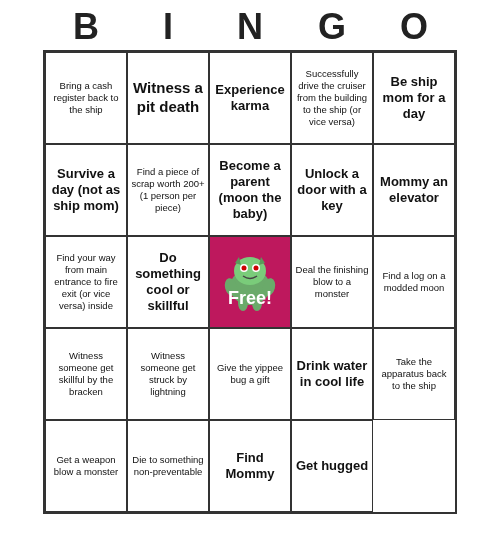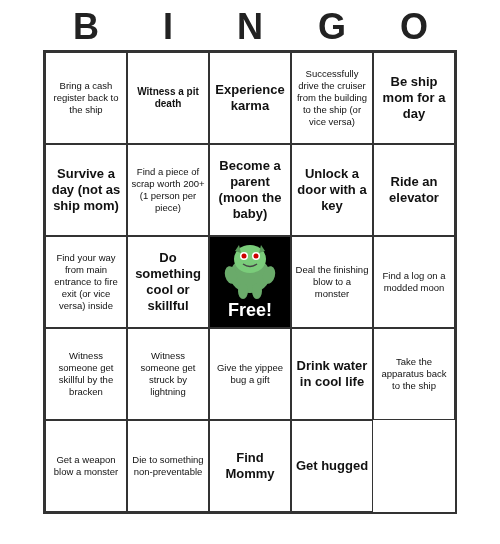--- a/index.html
+++ b/index.html
@@ -40,37 +40,37 @@
       justify-content: center;
       text-align: center;
       padding: 3px;
       font-size: 11px;
       line-height: 1.25;
       color: #111;
       background: #fff;
       position: relative;
     }
     .cell.large-text {
-      font-size: 10px;
+      font-size: 15px;
       font-weight: bold;
     }
     .cell.medium-text {
       font-size: 13px;
       font-weight: bold;
     }
     .cell.small-text {
       font-size: 9.5px;
       text-align: center;
     }
     .cell.free {
-      background: #000000;
+      background: #be185d;
       color: #fff;
       font-size: 22px;
       font-weight: bold;
-      padding: 0;
+      padding: 12px;
       overflow: hidden;
     }
     .free-inner {
       position: relative;
       width: 100%;
       height: 100%;
       display: flex;
       align-items: center;
       justify-content: center;
     }
@@ -126,21 +126,21 @@
     <div class="cell small-text">
       <span>Find a piece of scrap worth 200+ (1 person per piece)</span>
     </div>
     <div class="cell medium-text">
       <span>Become a parent (moon the baby)</span>
     </div>
     <div class="cell medium-text">
       <span>Unlock a door with a key</span>
     </div>
     <div class="cell medium-text">
-      <span>Ride an elevator</span>
+      <span>Mommy an elevator</span>
     </div>
     <div class="cell small-text">
       <span>Find your way from main entrance to fire exit (or vice versa) inside</span>
     </div>
     <div class="cell medium-text">
       <span>Do something cool or skillful</span>
     </div>
     <div class="cell free">
         <div class="free-inner">
           <svg class="monster-svg" width="58" height="60" viewBox="0 0 58 60" xmlns="http://www.w3.org/2000/svg">

